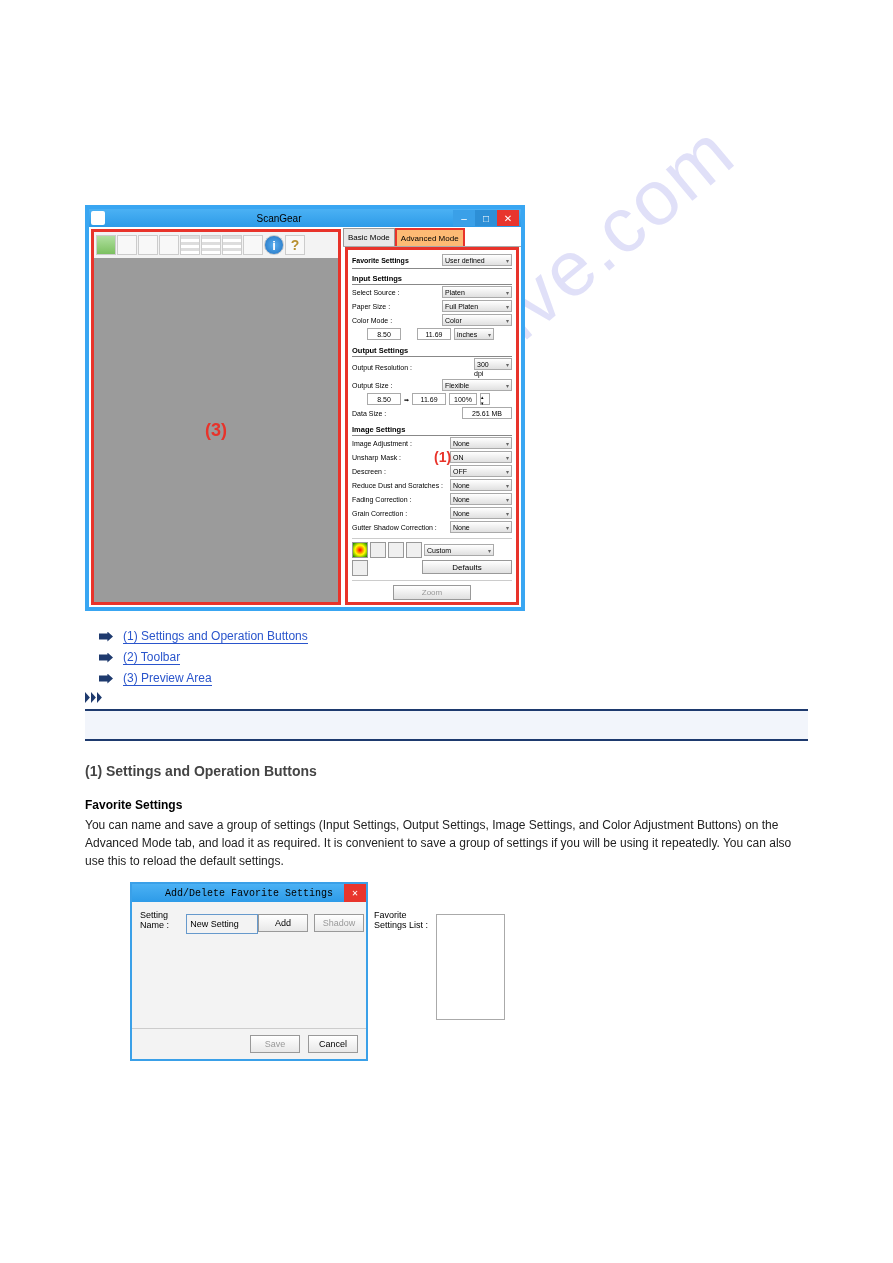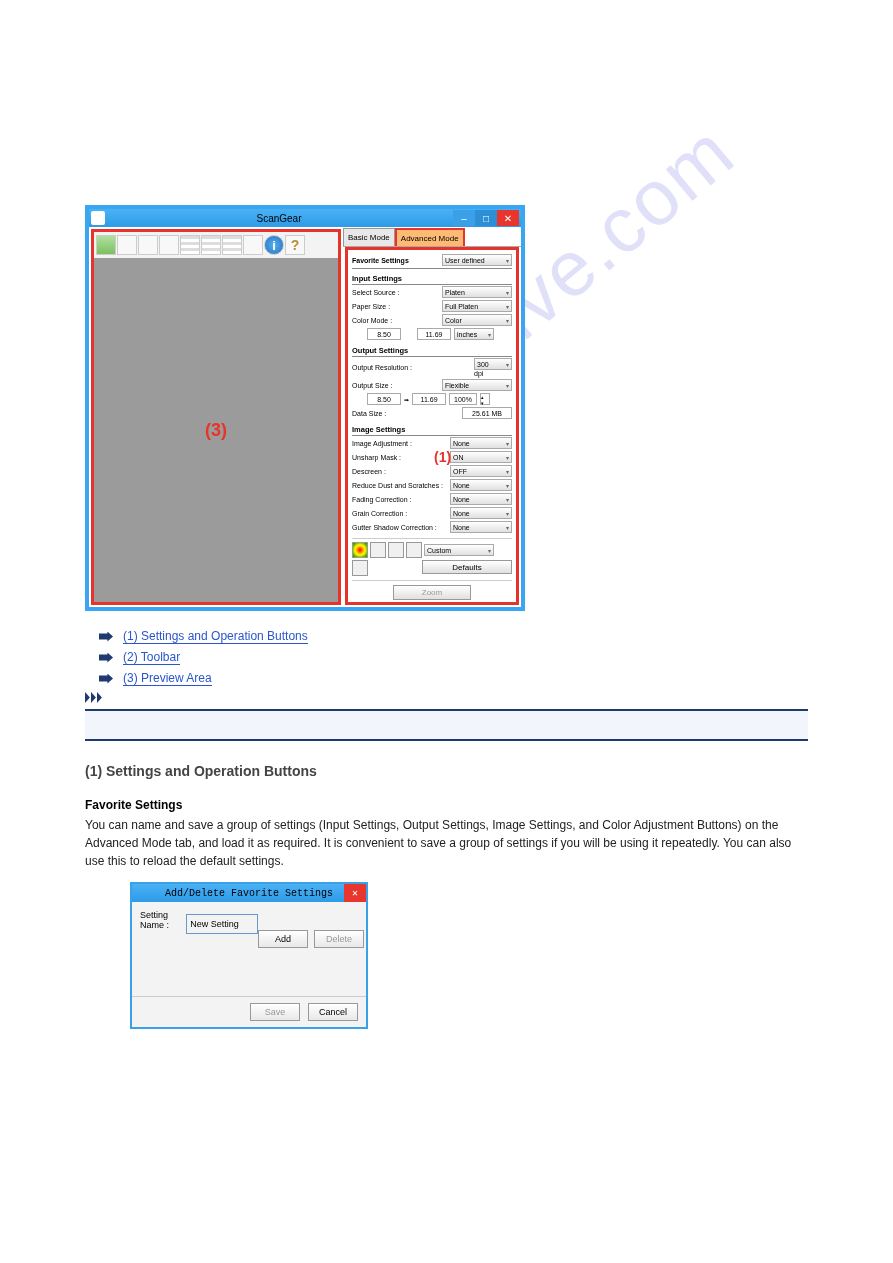--- a/index.html
+++ b/index.html
@@ -50,21 +50,21 @@
   .btn.preview { background: linear-gradient(#a0d0f8,#5098e0); border: 1px solid #3070b0; }
   .btn.scan { background: linear-gradient(#a0f098,#40c850); border: 1px solid #30a038; }
   .dialog { width: 238px; margin: 0 0 0 45px; border: 2px solid #3aa0e8; background: #f3f3f3; }
   .dlg-title { height: 18px; background: linear-gradient(#4bb1f4,#2d9be8); display: flex; align-items: center; justify-content: center; color: #000; font-size: 10px; position: relative; font-family: Liberation Mono, monospace; }
   .dlg-close { position: absolute; right: 0; top: 0; width: 22px; height: 18px; background: #e8352d; color: #fff; display: flex; align-items: center; justify-content: center; font-size: 10px; }
   .dlg-body { padding: 8px; font-size: 9px; }
   .dlg-cols { display: flex; gap: 10px; }
   .dlg-col { display: flex; flex-direction: row; }
   .dlg-input { width: 90px; height: 20px; border: 1px solid #6699cc; padding: 0 3px; font-size: 9px; display: flex; align-items: center; }
   .dlg-list { width: 98px; height: 106px; border: 1px solid #aaa; background: #fff; }
-  .dlg-btn-row { display: flex; gap: 6px; margin-top: 20px; }
+  .dlg-btn-row { display: flex; gap: 6px; margin-top: 4px; }
   .dlg-btn { width: 50px; height: 18px; border: 1px solid #999; background: linear-gradient(#fff,#e8e8e8); font-size: 9px; display: flex; align-items: center; justify-content: center; }
   .dlg-btn.disabled { color: #999; }
   .dlg-footer { display: flex; gap: 8px; justify-content: flex-end; border-top: 1px solid #ccc; padding: 6px 8px; }
   .watermark { position: absolute; top: 300px; left: 160px; font-size: 78px; color: rgba(100,100,220,0.20); font-weight: 400; transform: rotate(-40deg); transform-origin: center; pointer-events: none; letter-spacing: 2px; }
   .links { margin: 18px 0 4px 14px; }
   .link-row { display: flex; align-items: center; gap: 10px; margin: 6px 0; }
   .arrow-ico { width: 14px; height: 10px; background: #1e3a6e; clip-path: polygon(0 20%, 60% 20%, 60% 0, 100% 50%, 60% 100%, 60% 80%, 0 80%); }
   .link-txt { color: #2a55cc; border-bottom: 1px solid #2a55cc; text-decoration: none; font-size: 12px; }
   .note-ico { margin: 6px 0 2px 0; }
   .note-chev { display: inline-flex; }
@@ -306,22 +306,26 @@
       <span class="dlg-close">✕</span>
     </div>
     <div class="dlg-body">
       <div class="dlg-cols">
         <div class="dlg-col">
           <span>Setting Name :</span>
           <span class="dlg-input" style="margin-top:4px;">New Setting</span>
           <div style="flex:1;height:78px;"></div>
           <div class="dlg-btn-row">
             <span class="dlg-btn">Add</span>
-            <span class="dlg-btn disabled">Delete</span>
-          </div>
+            <span class="dlg-btn disabled">Shadow</span>
+          </div>
+        </div>
+        <div class="dlg-col">
+          <span>Favorite Settings List :</span>
+          <div class="dlg-list" style="margin-top:4px;"></div>
         </div>
       </div>
     </div>
     <div class="dlg-footer">
       <span class="dlg-btn disabled">Save</span>
       <span class="dlg-btn">Cancel</span>
     </div>
   </div>
 
 </div>

